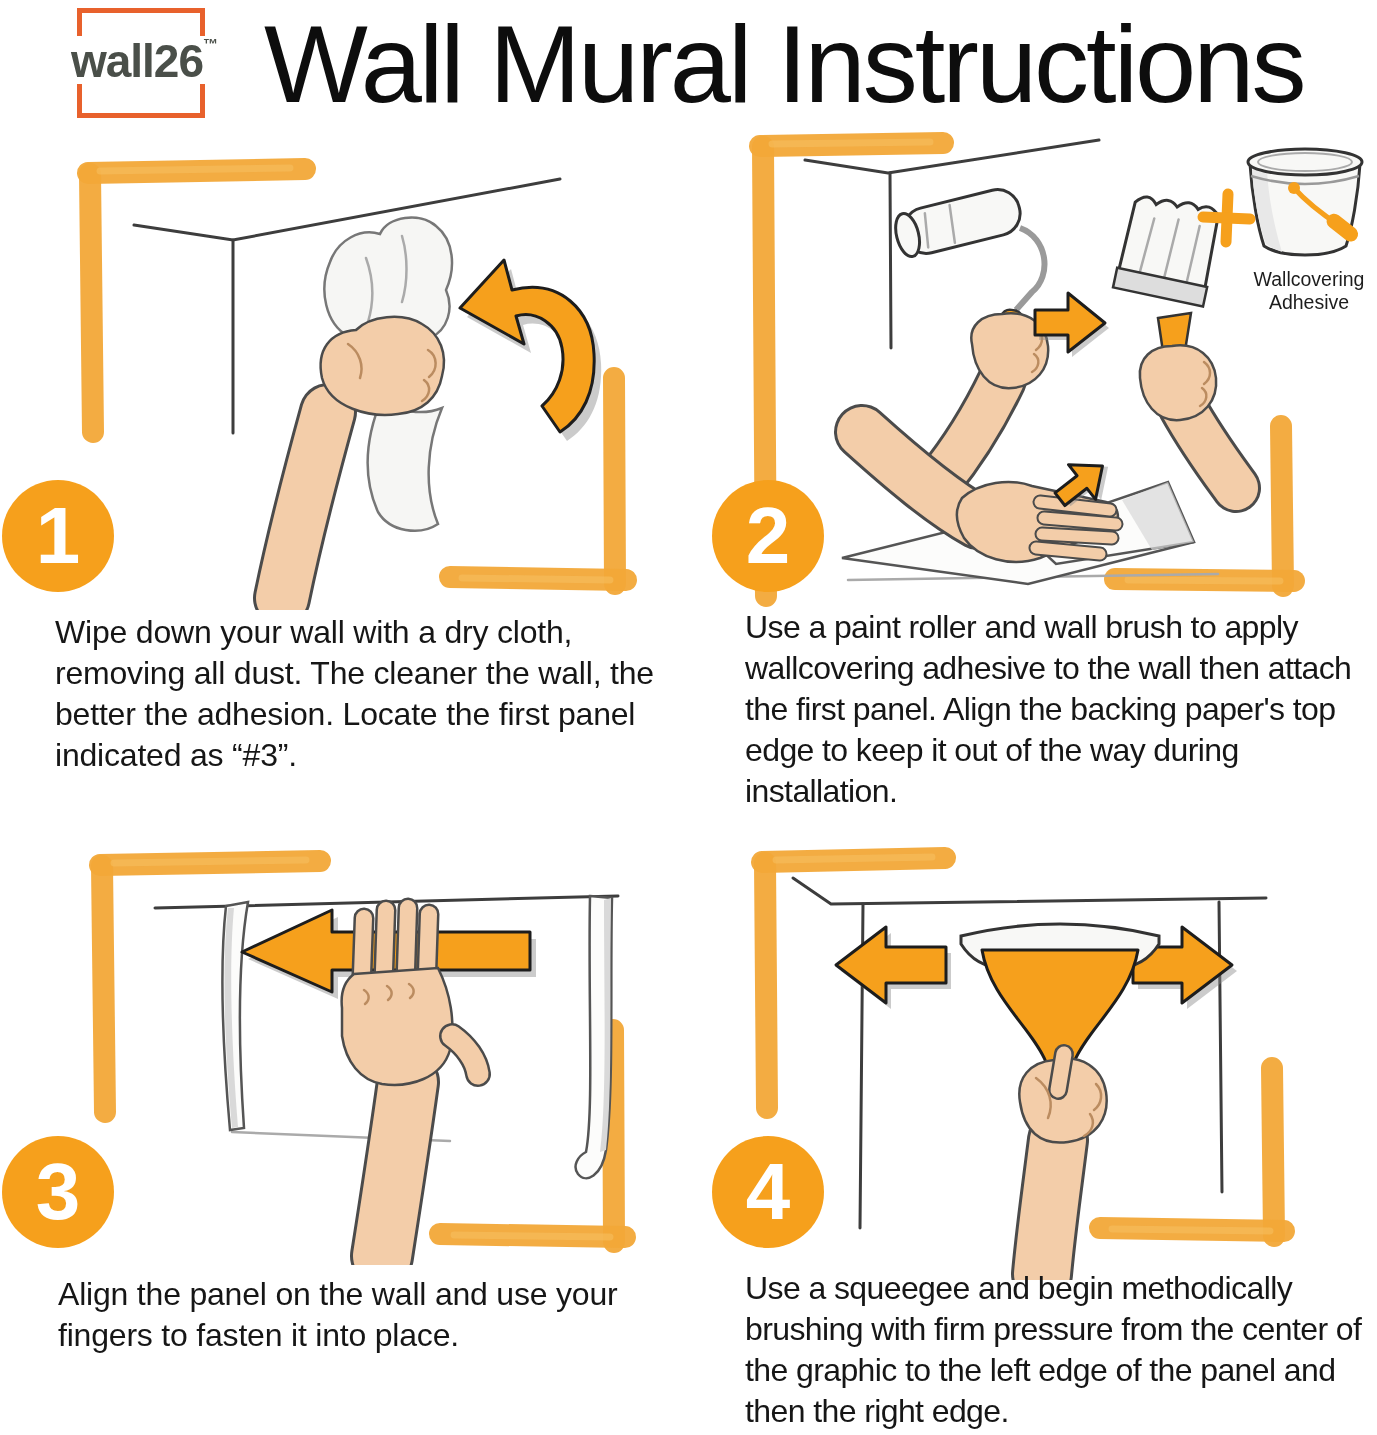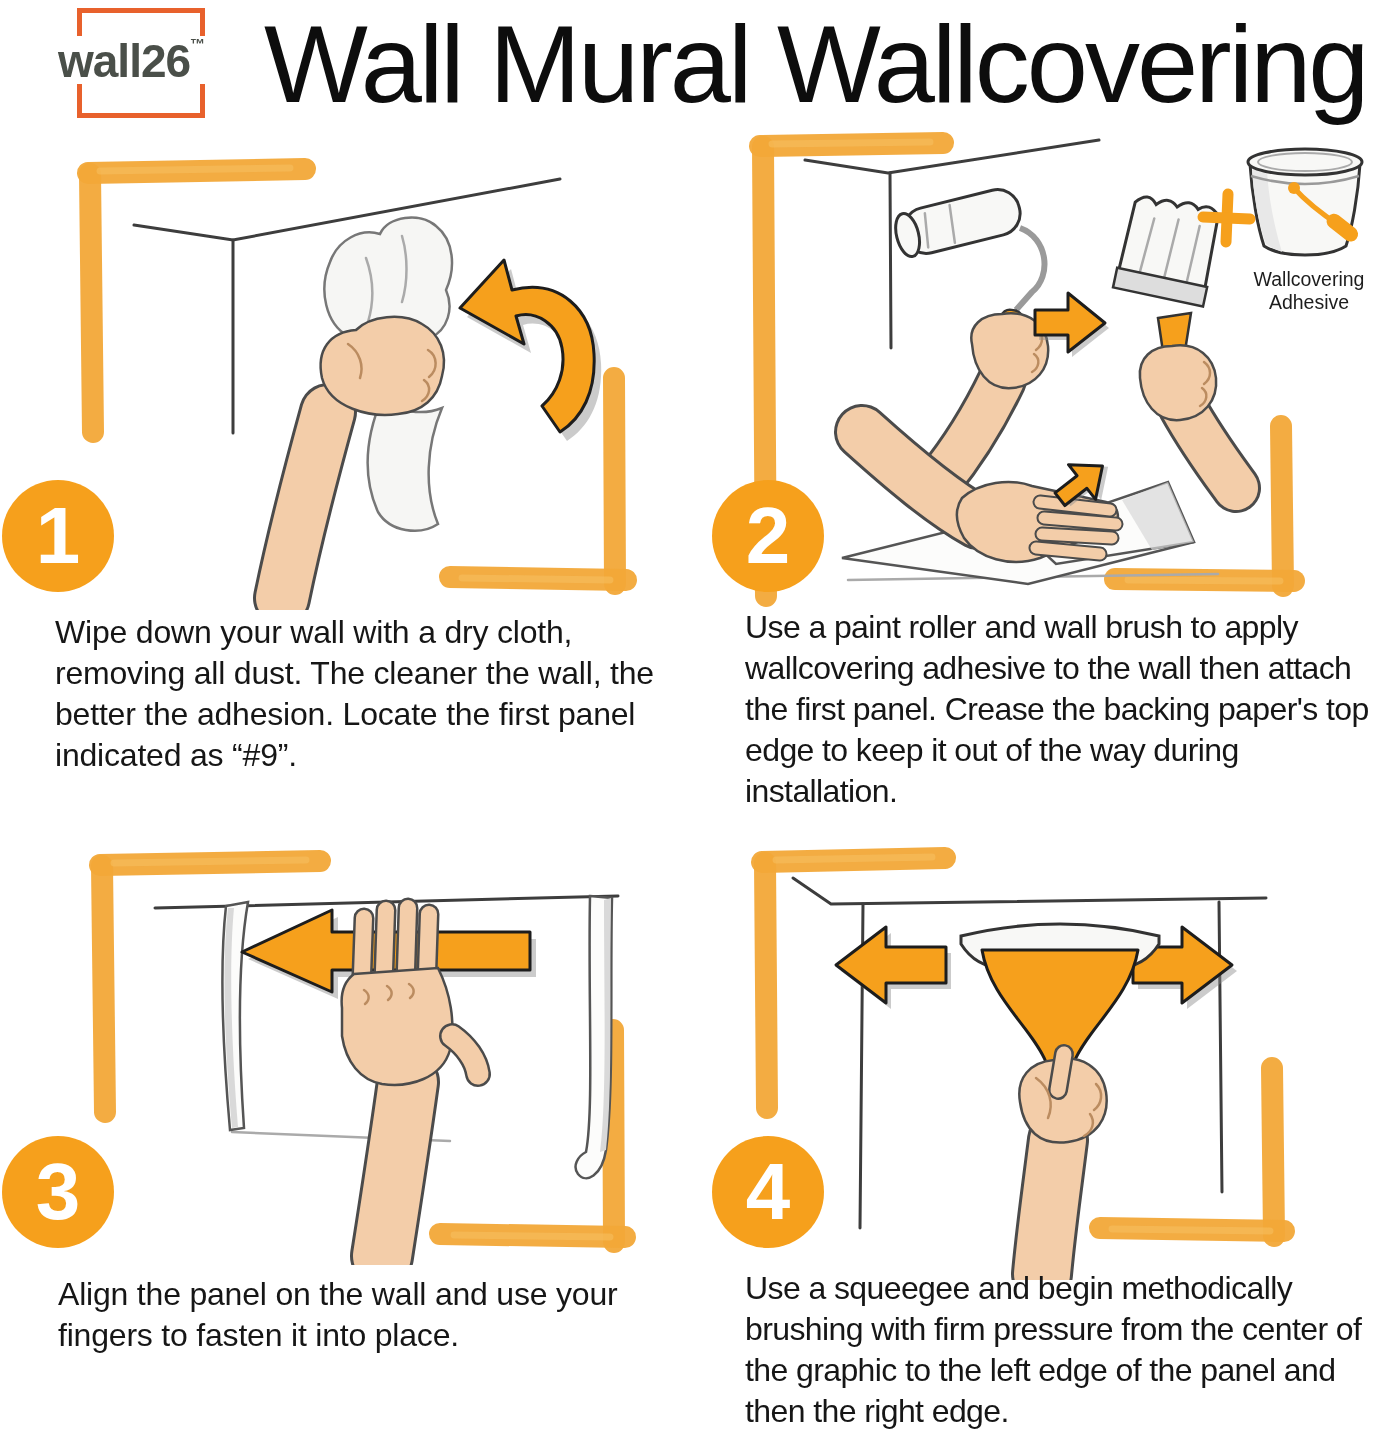--- a/index.html
+++ b/index.html
@@ -1,21 +1,21 @@
 <!DOCTYPE html>
 <html style="--accent: #F6A01C; --bracket: #F2A838; --logo-orange: #E8612C; --logo-gray: #4A4F49; --ink: #141414;"><head>
 <meta charset="utf-8">
 <style>
   html,body{margin:0;padding:0;background:#fff;}
   .canvas{position:relative;width:1377px;height:1435px;background:#fff;overflow:hidden;
           font-family:"Liberation Sans",sans-serif;color:var(--ink,#141414);}
   
   .logo-frame{position:absolute;left:77px;top:8px;width:118px;height:100px;
               border:5px solid var(--logo-orange,#E8612C);}
-  .logo-text{position:absolute;left:58px;top:36px;width:160px;text-align:left;
+  .logo-text{position:absolute;left:58px;top:36px;width:160px;text-align:right;
              font-size:46px;font-weight:700;letter-spacing:-1px;color:var(--logo-gray,#4A4F49);
              background:#fff;line-height:1.0;}
   .logo-text sup{font-size:15px;font-weight:700;vertical-align:28px;letter-spacing:0;}
   .title{position:absolute;left:264px;top:0px;width:1110px;margin:0;
          font-size:110px;font-weight:400;letter-spacing:-3px;color:#0d0d0d;white-space:nowrap;}
   
   .num{position:absolute;width:112px;height:112px;border-radius:50%;background:var(--accent,#F6A01C);
        color:#fff;display:flex;align-items:center;justify-content:center;
        font-size:80px;font-weight:700;}
   
@@ -41,21 +41,21 @@
                 font-size:19.5px;line-height:23px;color:#1d1d1d;}
 </style>
 </head>
 <body>
 
 <div class="canvas">
 
   <div>
     <div class="logo-frame"></div>
     <div class="logo-text"><span>wall26</span><sup>™</sup></div>
-    <h1 class="title">Wall Mural Wallcovering</h1>
+    <h1 class="title">Wall Mural Instructions</h1>
   </div>
 
   <section>
     <svg class="illus" style="left:30px;top:140px" width="660" height="470" viewBox="0 0 660 470">
       <g>
         <path class="bracket" d="M58,33 L275,29"></path>
           <path class="bracket" d="M60,34 L63,292"></path>
         <path class="bracket-hl" d="M70,31 L260,28"></path>
         <path class="bracket" d="M584,238 L585,444"></path>
           <path class="bracket" d="M420,437 L596,440"></path>
@@ -75,21 +75,21 @@
         <path class="kline" d="M398,210 c10,6 10,20 1,27 M394,240 c8,6 6,16 -2,21 M318,204 c12,8 16,22 12,34"></path>
       </g>
       <g>
         <path class="arrow-shadow" d="M437,177 L481,129 L489,159 C537,147 569,179 571,223 C573,261 559,287 537,301 L519,275 C535,261 543,239 539,217 C535,193 513,179 493,185 L501,213 Z"></path>
         <path class="arrow" d="M430,168 L474,120 L482,150 C530,138 562,170 564,214 C566,252 552,278 530,292 L512,266 C528,252 536,230 532,208 C528,184 506,170 486,176 L494,204 Z"></path>
       </g>
     </svg>
     <div class="num" style="left:2px;top:480px">
         <span>1</span>
       </div>
-    <p class="caption" style="left:55px;top:612px;width:640px">Wipe down your wall with a dry cloth, removing all dust. The cleaner the wall, the better the adhesion. Locate the first panel indicated as “#9”.</p>
+    <p class="caption" style="left:55px;top:612px;width:640px">Wipe down your wall with a dry cloth, removing all dust. The cleaner the wall, the better the adhesion. Locate the first panel indicated as “#3”.</p>
   </section>
 
   <section>
     <svg class="illus" style="left:710px;top:130px" width="667" height="480" viewBox="0 0 667 480">
       <g>
         <path class="bracket" d="M50,16 L233,13"></path>
           <path class="bracket" d="M53,17 L56,466"></path>
         <path class="bracket-hl" d="M62,14 L220,12"></path>
         <path class="bracket" d="M571,296 L573,456"></path>
           <path class="bracket" d="M405,449 L584,451"></path>
@@ -162,21 +162,21 @@
         </g>
       </g>
     </svg>
     <div class="num" style="left:712px;top:480px">
         <span>2</span>
       </div>
     <div class="bucket-label">
       <div>Wallcovering</div>
       <div>Adhesive</div>
     </div>
-    <p class="caption alt" style="left:745px;top:607px;width:630px">Use a paint roller and wall brush to apply wallcovering adhesive to the wall then attach the first panel. Crease the backing paper's top edge to keep it out of the way during installation.</p>
+    <p class="caption alt" style="left:745px;top:607px;width:630px">Use a paint roller and wall brush to apply wallcovering adhesive to the wall then attach the first panel. Align the backing paper's top edge to keep it out of the way during installation.</p>
   </section>
 
   <section>
     <svg class="illus" style="left:30px;top:840px" width="660" height="425" viewBox="0 0 660 425">
       <g>
         <path class="bracket" d="M70,25 L290,21"></path>
           <path class="bracket" d="M72,26 L75,272"></path>
         <path class="bracket-hl" d="M84,23 L276,20"></path>
         <path class="bracket" d="M583,190 L584,402"></path>
           <path class="bracket" d="M410,394 L595,397"></path>

